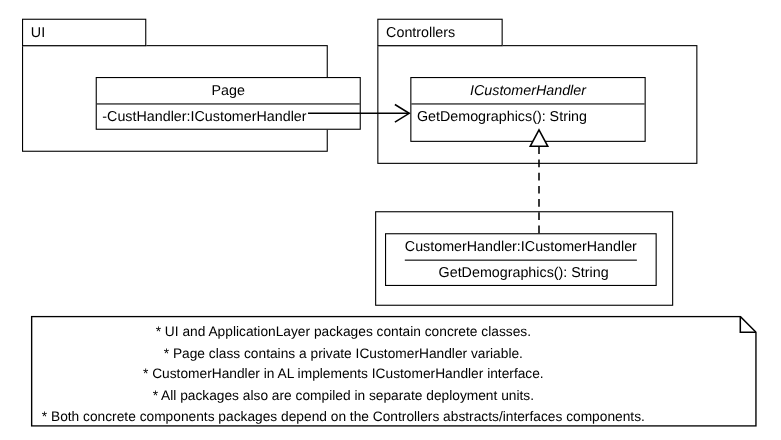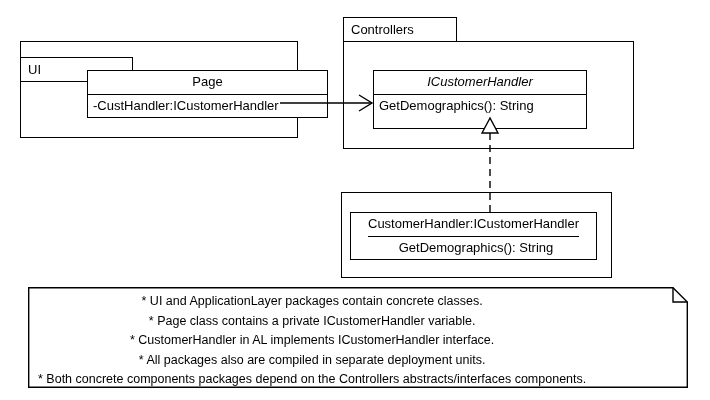--- a/index.html
+++ b/index.html
@@ -98,21 +98,21 @@
     line-height: 19.5px;
     white-space: nowrap;
   }
   .note-line { display: block; }
 </style>
 </head>
 <body>
 
 <div id="canvas">
 
-  <div class="pkg-tab" style="left:20px; top:17px; width:113px; height:25px;margin-top:40px;">
+  <div class="pkg-tab" style="left:20px; top:17px; width:113px; height:25px;">
     <span>UI</span>
   </div>
   <div class="pkg-body" style="left:20px; top:41px; width:278px; height:97px;"></div>
 
   <div class="uml-class" style="left:39px; top:70px; width:241px; height:48px;margin-left:48px;">
     <div class="cls-name">Page</div>
     <div class="cls-member">-CustHandler:ICustomerHandler</div>
   </div>
 
   <div class="pkg-tab" style="left:343px; top:17px; width:114px; height:25px;">

